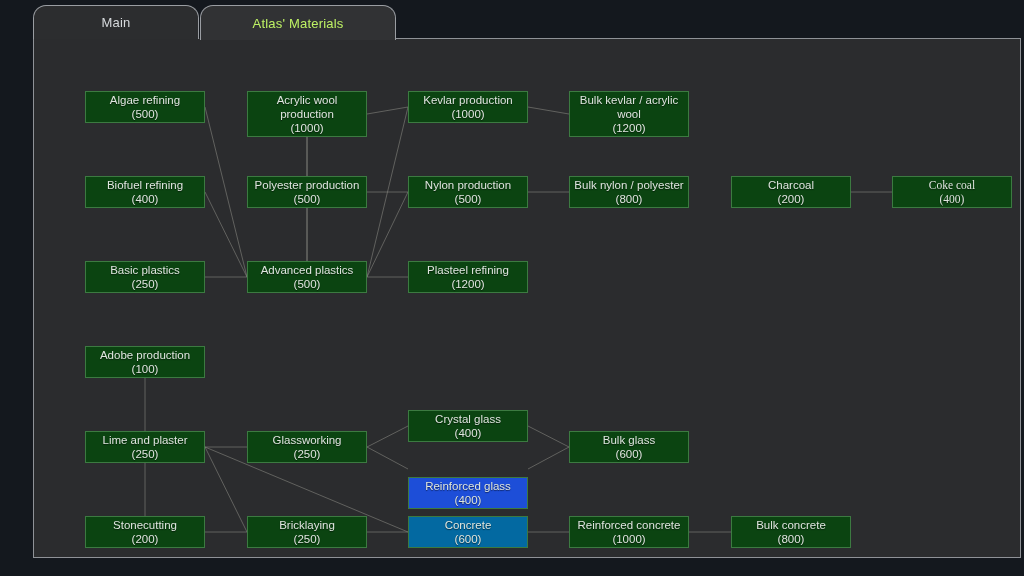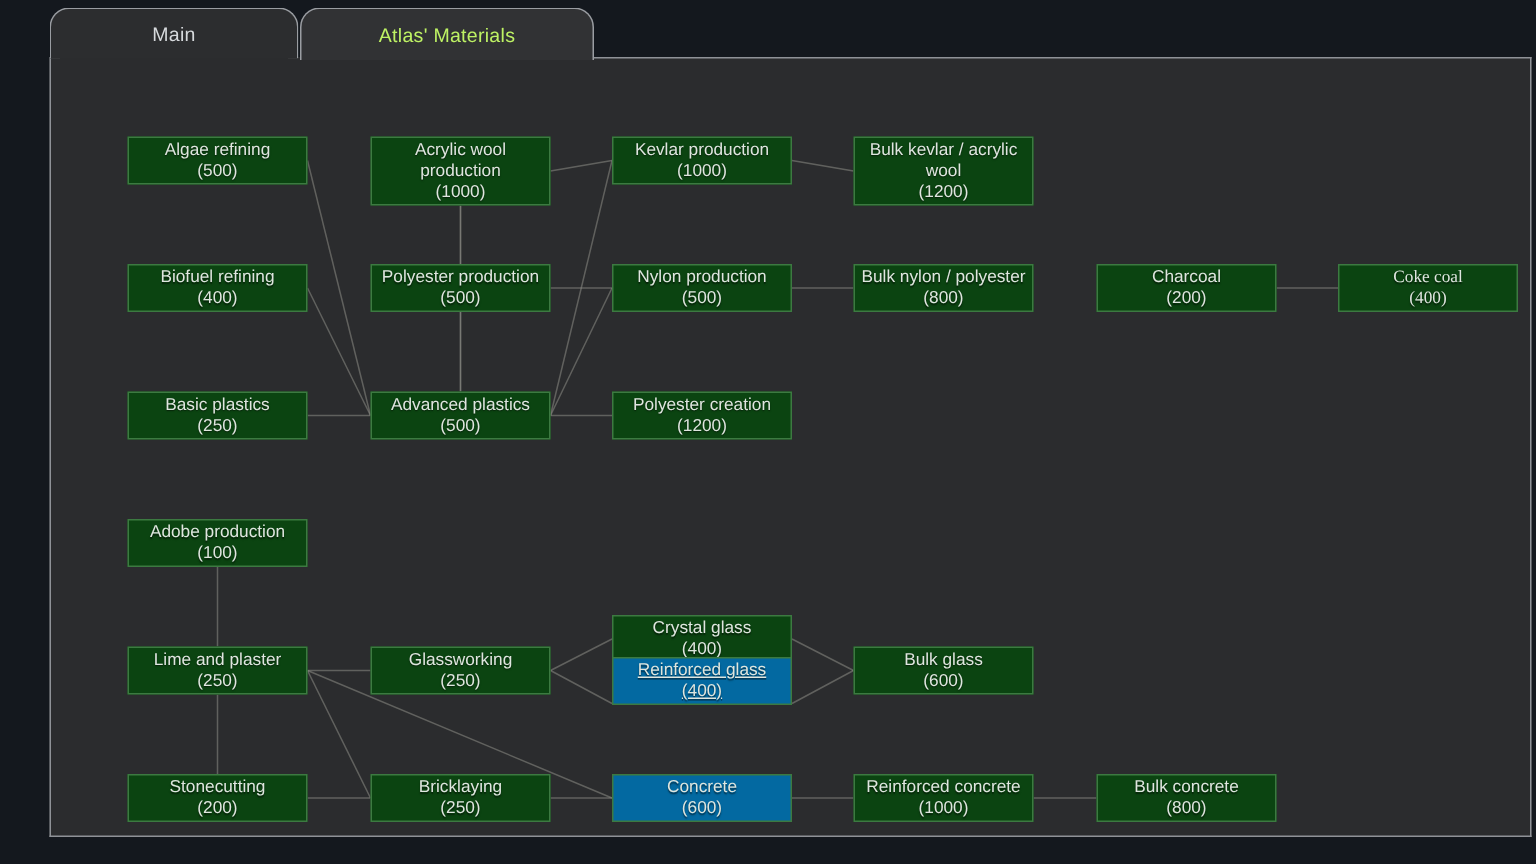--- a/index.html
+++ b/index.html
@@ -166,40 +166,40 @@
         </div>
         <div class="node" style="left: 51px; top: 223px; width: 120px; height: 32px; background: rgb(11, 68, 17); border-color: rgb(60, 122, 65);">
           <span class="nlabel">Basic plastics</span>
           <span class="ncost">(250)</span>
         </div>
         <div class="node" style="left: 213px; top: 223px; width: 120px; height: 32px; background: rgb(11, 68, 17); border-color: rgb(60, 122, 65);">
           <span class="nlabel">Advanced plastics</span>
           <span class="ncost">(500)</span>
         </div>
         <div class="node" style="left: 374px; top: 223px; width: 120px; height: 32px; background: rgb(11, 68, 17); border-color: rgb(60, 122, 65);">
-          <span class="nlabel">Polyester creation</span>
+          <span class="nlabel">Plasteel refining</span>
           <span class="ncost">(1200)</span>
         </div>
         <div class="node" style="left: 51px; top: 308px; width: 120px; height: 32px; background: rgb(11, 68, 17); border-color: rgb(60, 122, 65);">
           <span class="nlabel">Adobe production</span>
           <span class="ncost">(100)</span>
         </div>
         <div class="node" style="left: 51px; top: 393px; width: 120px; height: 32px; background: rgb(11, 68, 17); border-color: rgb(60, 122, 65);">
           <span class="nlabel">Lime and plaster</span>
           <span class="ncost">(250)</span>
         </div>
         <div class="node" style="left: 213px; top: 393px; width: 120px; height: 32px; background: rgb(11, 68, 17); border-color: rgb(60, 122, 65);">
           <span class="nlabel">Glassworking</span>
           <span class="ncost">(250)</span>
         </div>
         <div class="node" style="left: 374px; top: 372px; width: 120px; height: 32px; background: rgb(11, 68, 17); border-color: rgb(60, 122, 65);">
           <span class="nlabel">Crystal glass</span>
           <span class="ncost">(400)</span>
         </div>
-        <div class="node" style="left: 374px; top: 400px; width: 120px; height: 32px; background: #0369a1; border-color: rgb(60, 122, 65); text-decoration: underline;">
+        <div class="node" style="left: 374px; top: 439px; width: 120px; height: 32px; background: #1d4ed8; border-color: rgb(60, 122, 65);">
           <span class="nlabel">Reinforced glass</span>
           <span class="ncost">(400)</span>
         </div>
         <div class="node" style="left: 535px; top: 393px; width: 120px; height: 32px; background: rgb(11, 68, 17); border-color: rgb(60, 122, 65);">
           <span class="nlabel">Bulk glass</span>
           <span class="ncost">(600)</span>
         </div>
         <div class="node" style="left: 51px; top: 478px; width: 120px; height: 32px; background: rgb(11, 68, 17); border-color: rgb(60, 122, 65);">
           <span class="nlabel">Stonecutting</span>
           <span class="ncost">(200)</span>

